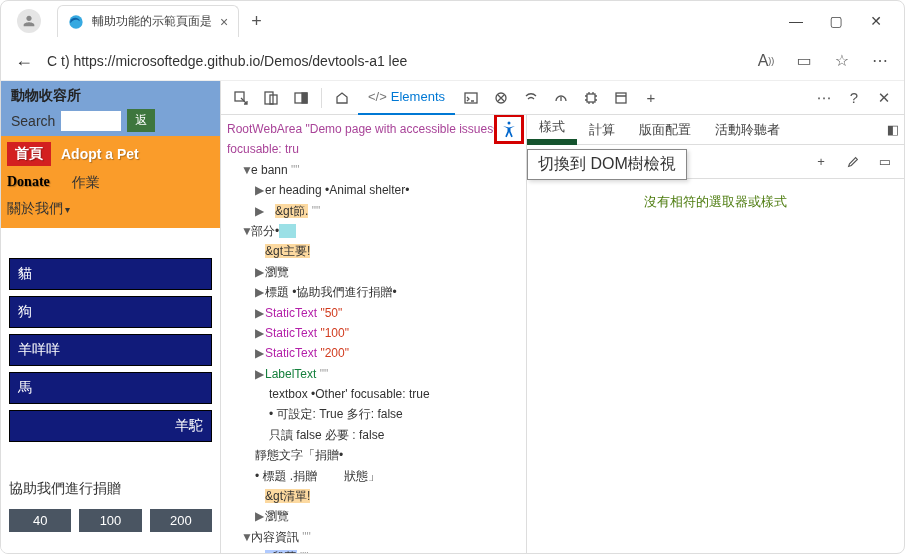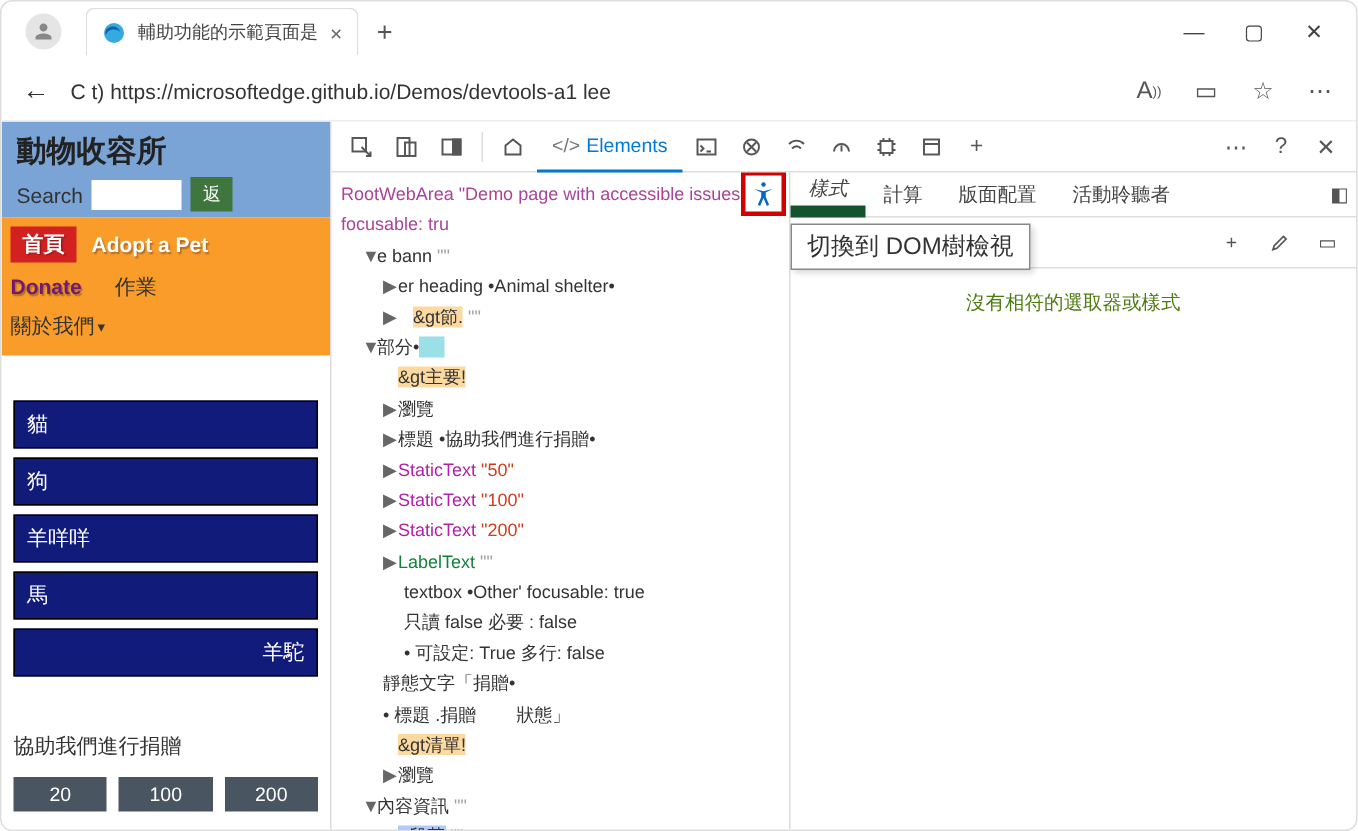--- a/index.html
+++ b/index.html
@@ -22,31 +22,31 @@
   .back-arrow { font-size: 18px; color: #333; padding: 0 4px; }
   .url { font-size: 14px; color: #333; flex: 1; }
   .addr-icon { width: 28px; height: 28px; display:flex;align-items:center;justify-content:center; color:#555; font-size:16px; }
   
   
   .main { display: flex; height: calc(554px - 82px); }
   
   
   .demo { width: 219px; background: #fff; overflow: hidden; }
   .demo-header { background: #7aa3d6; padding: 6px 10px 4px; }
-  .demo-title { font-size: 20px; font-weight: bold; color: #222; }
+  .demo-title { font-size: 14px; font-weight: bold; color: #222; }
   .demo-search-row { display:flex; align-items:center; gap:6px; margin-top:4px; }
   .demo-search-label { font-size:14px; color:#333; }
   .demo-search-input { width: 60px; height: 20px; border: none; background:#fff; }
   .demo-search-btn { background:#3e763e; color:#fff; font-size:12px; padding:3px 8px; }
   .demo-nav { background:#fa9c2a; padding: 6px 6px 10px; font-size:14px; color:#fff; }
   .nav-row1 { display:flex; gap:10px; align-items:center; }
   .nav-home { background:#d32020; color:#fff; padding:3px 8px; font-weight:bold; text-shadow:1px 1px 1px rgba(0,0,0,.3); }
   .nav-adopt { color:#fff; font-weight:bold; text-shadow:1px 1px 1px rgba(0,0,0,.3); }
   .nav-row2 { display:flex; gap:22px; margin-top:8px; }
-  .nav-donate { color:#701a75; font-weight:bold; text-shadow:1px 1px 1px rgba(0,0,0,.3); }
+  .nav-donate { color:#000000; font-weight:bold; text-shadow:1px 1px 1px rgba(0,0,0,.3);font-family:Liberation Serif, serif; }
   .nav-jobs { color:#333; }
   .nav-about { margin-top:8px; color:#333; display:flex; align-items:center; gap:2px; }
   .caret { font-size:10px; }
   .animal-list { margin: 30px 8px 0; }
   .animal-item { background:#111b7a; color:#fff; font-size:14px; padding:6px 8px; margin-bottom:6px; border:1px solid #000; }
   .animal-item.last { text-align: right; }
   .help-text { margin: 36px 8px 10px; color:#333; font-size:14px; line-height:1.5; }
   .amount-row { display:flex; gap:8px; margin: 0 8px; }
   .amount-btn { flex:1; background:#4a5562; color:#fff; text-align:center; padding:4px 0; font-size:13px; }
   
@@ -71,21 +71,21 @@
   .a11y .hl-sec { background:#9be0e6; }
   .a11y .hl-pg { background:#b0caff; }
   .a11y .static { color:#b31fa8; }
   .a11y .label { color:#15803d; }
   .a11y .str { color:#d13c1f; }
   
   
   .rpanel { flex:1; border-left:1px solid #ddd; display:flex; flex-direction:column; position:relative; }
   .rtabs { display:flex; align-items:center; height:30px; border-bottom:1px solid #ddd; font-size:13px; color:#444; }
   .rtab { padding:0 12px; height:30px; display:flex;align-items:center; }
-  .rtab.active { border-bottom:8px solid #14532d;font-style:italic; }
+  .rtab.active { border-bottom:6px solid #14532d; }
   .filter-row { display:flex; align-items:center; height:34px; border-bottom:1px solid #ddd; padding:0 8px; gap:10px; font-size:13px; color:#666; }
   .filter-row .fspace { flex:1; }
   .no-match { text-align:center; color:#4d7c0f; font-size:13px; margin-top:14px; }
   
   
   .a11y-btn-wrap { position:absolute; left:-33px; top:-1px; width:30px; height:30px; border:3px solid #d40000; display:flex;align-items:center;justify-content:center; background:#fff; }
   .a11y-btn-wrap svg { fill:#0066cc; }
   .tooltip { position:absolute; left:0px; top:34px; background:#fff; border:1px solid #888; padding:4px 10px; font-size:16px; color:#333; white-space:nowrap; z-index:10; box-shadow:2px 2px 4px rgba(0,0,0,.15); }
   
   .sm-ico { width:22px;height:22px;display:flex;align-items:center;justify-content:center;color:#555; }
@@ -150,21 +150,21 @@
     </div>
     <div class="animal-list">
       <div class="animal-item">貓</div>
       <div class="animal-item">狗</div>
       <div class="animal-item">羊咩咩</div>
       <div class="animal-item">馬</div>
       <div class="animal-item last">羊駝</div>
     </div>
     <div class="help-text">協助我們進行捐贈</div>
     <div class="amount-row">
-      <div class="amount-btn">20</div>
+      <div class="amount-btn">40</div>
       <div class="amount-btn">100</div>
       <div class="amount-btn">200</div>
     </div>
   </div>
 
   <div class="devtools">
     <div class="dt-toolbar">
       <div class="dt-ico">
           <svg width="16" height="16" viewBox="0 0 16 16" fill="none" stroke="#555" stroke-width="1.3">
             <rect x="2" y="2" width="9" height="9"></rect>
@@ -243,22 +243,22 @@
         <div class="ind2"><span class="tri">▶</span><span class="hl-gt">&amp;gt節.</span>&nbsp;<span class="raw">""</span></div>
         <div class="ind1"><span class="tri">▼</span><span>部分•</span><span class="hl-sec">&nbsp;&nbsp;&nbsp;&nbsp;&nbsp;</span></div>
         <div class="ind2"><span class="hl-gt">&amp;gt主要!</span></div>
         <div class="ind2"><span class="tri">▶</span><span>瀏覽</span></div>
         <div class="ind2"><span class="tri">▶</span><span>標題 •協助我們進行捐贈•</span></div>
         <div class="ind2"><span class="tri">▶</span><span class="static">StaticText</span> <span class="str">"50"</span></div>
         <div class="ind2"><span class="tri">▶</span><span class="static">StaticText</span> <span class="str">"100"</span></div>
         <div class="ind2"><span class="tri">▶</span><span class="static">StaticText</span> <span class="str">"200"</span></div>
         <div class="ind2"><span class="tri">▶</span><span class="label">LabelText</span> <span class="raw">""</span></div>
         <div class="ind3"><span>textbox •Other' focusable: true</span></div>
+        <div class="ind3"><span>• 可設定: True 多行: false</span></div>
         <div class="ind3"><span>只讀 false 必要 : false</span></div>
-        <div class="ind3"><span>• 可設定: True 多行: false</span></div>
         <div class="ind2"><span>靜態文字「捐贈•</span></div>
         <div class="ind2"><span>• 標題 .捐贈</span>&nbsp;&nbsp;&nbsp;&nbsp;&nbsp;&nbsp;&nbsp;&nbsp;<span>狀態」</span></div>
         <div class="ind2"><span class="hl-gt">&amp;gt清單!</span></div>
         <div class="ind2"><span class="tri">▶</span><span>瀏覽</span></div>
         <div class="ind1"><span class="tri">▼</span><span>內容資訊</span>&nbsp;<span class="raw">""</span></div>
         <div class="ind2"><span class="tri">▶</span><span class="hl-pg">• 段落</span>&nbsp;<span class="raw">""</span></div>
       </div>
 
       <div class="rpanel">
         <div class="a11y-btn-wrap">

